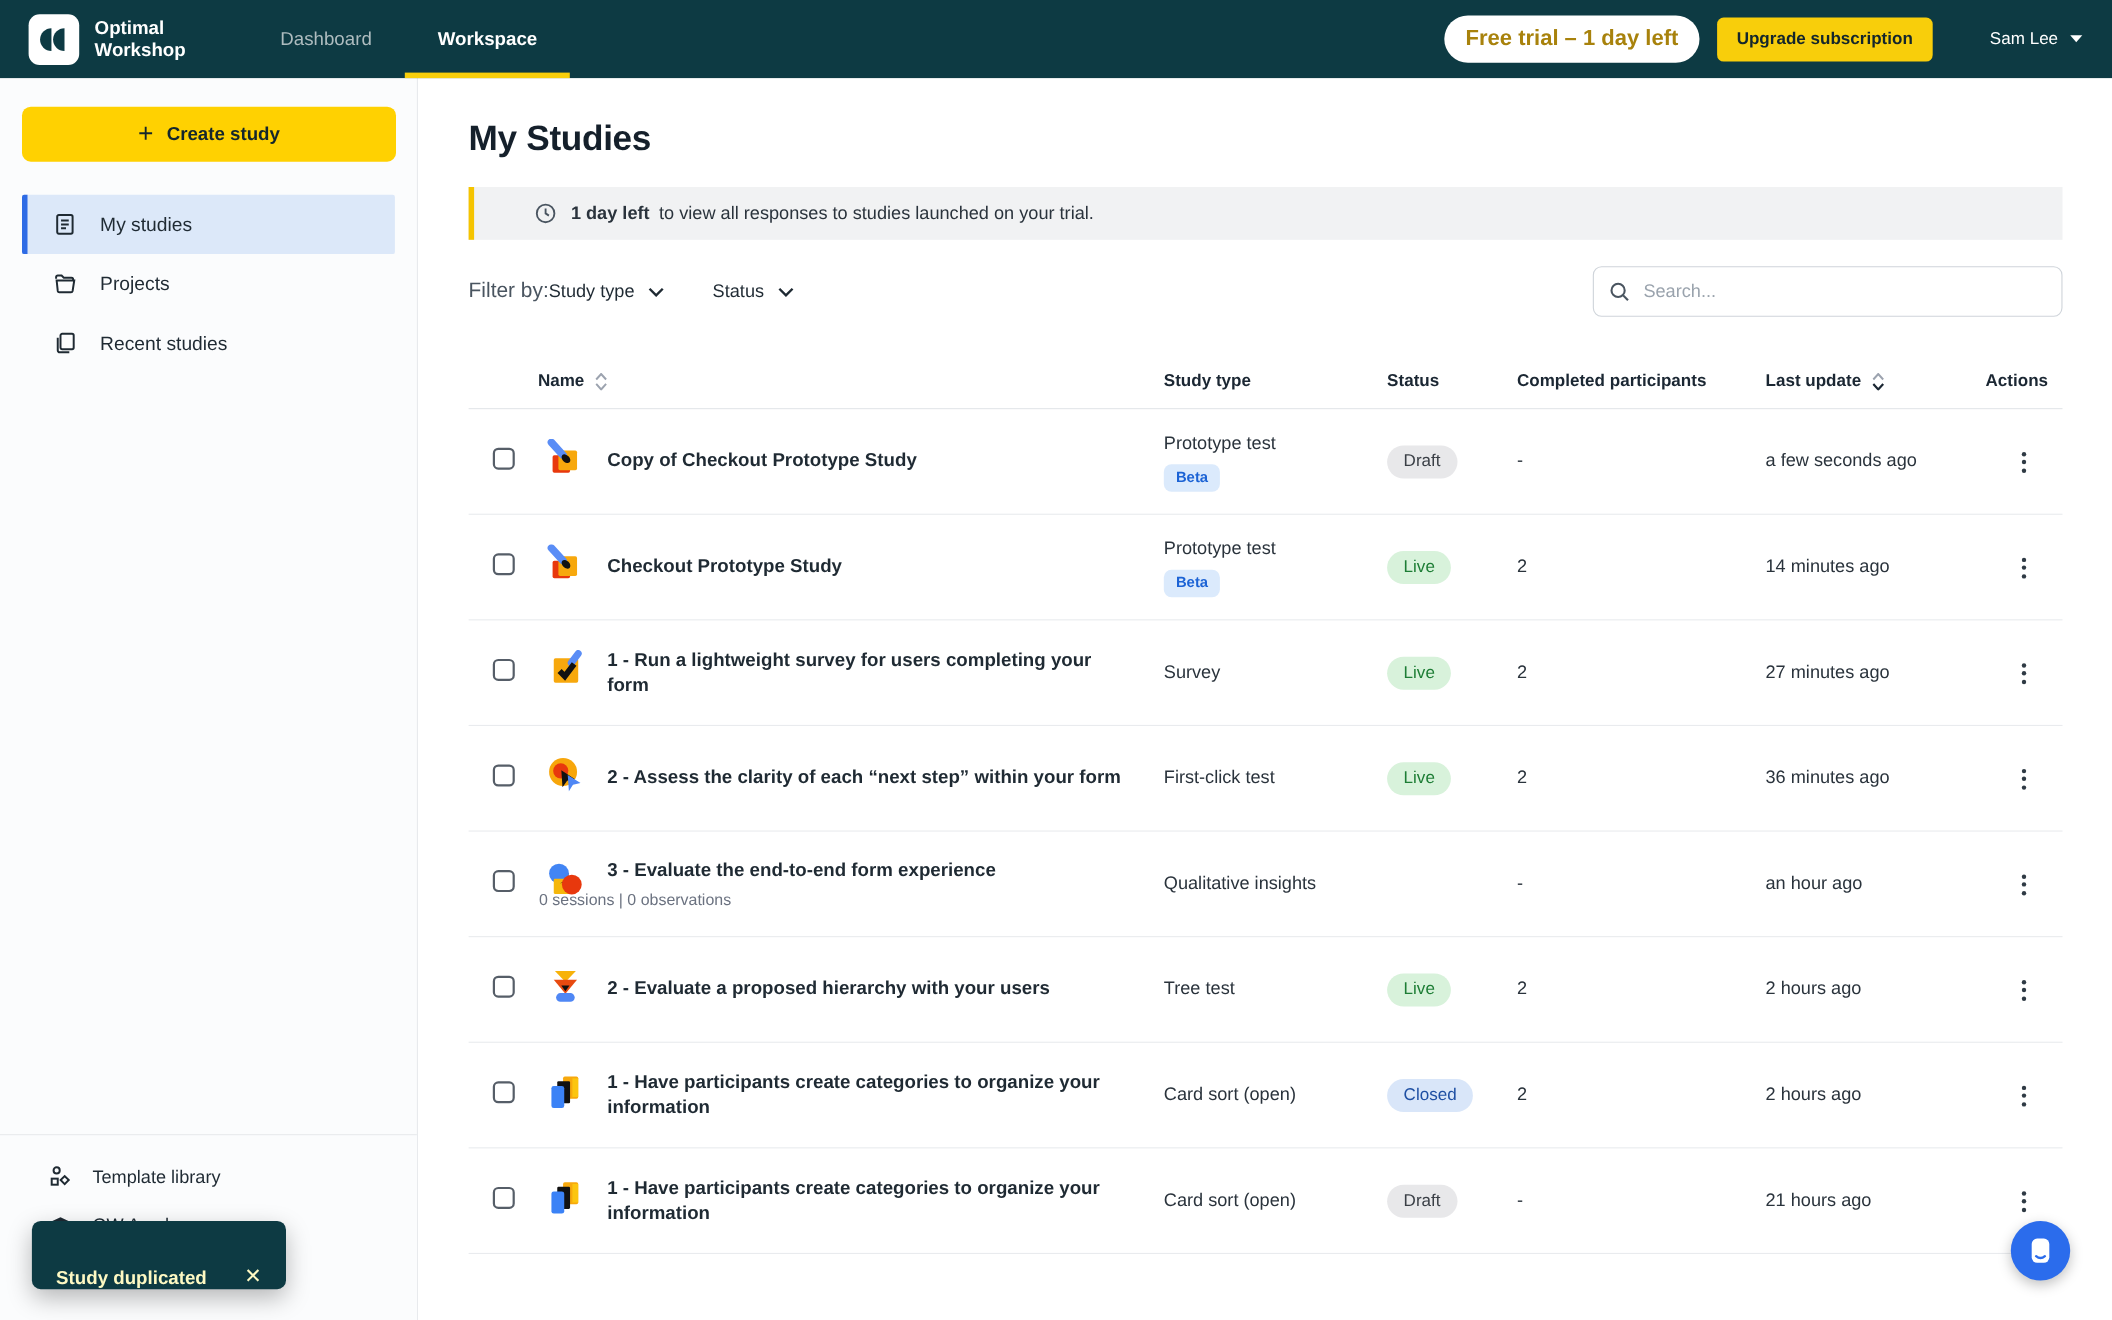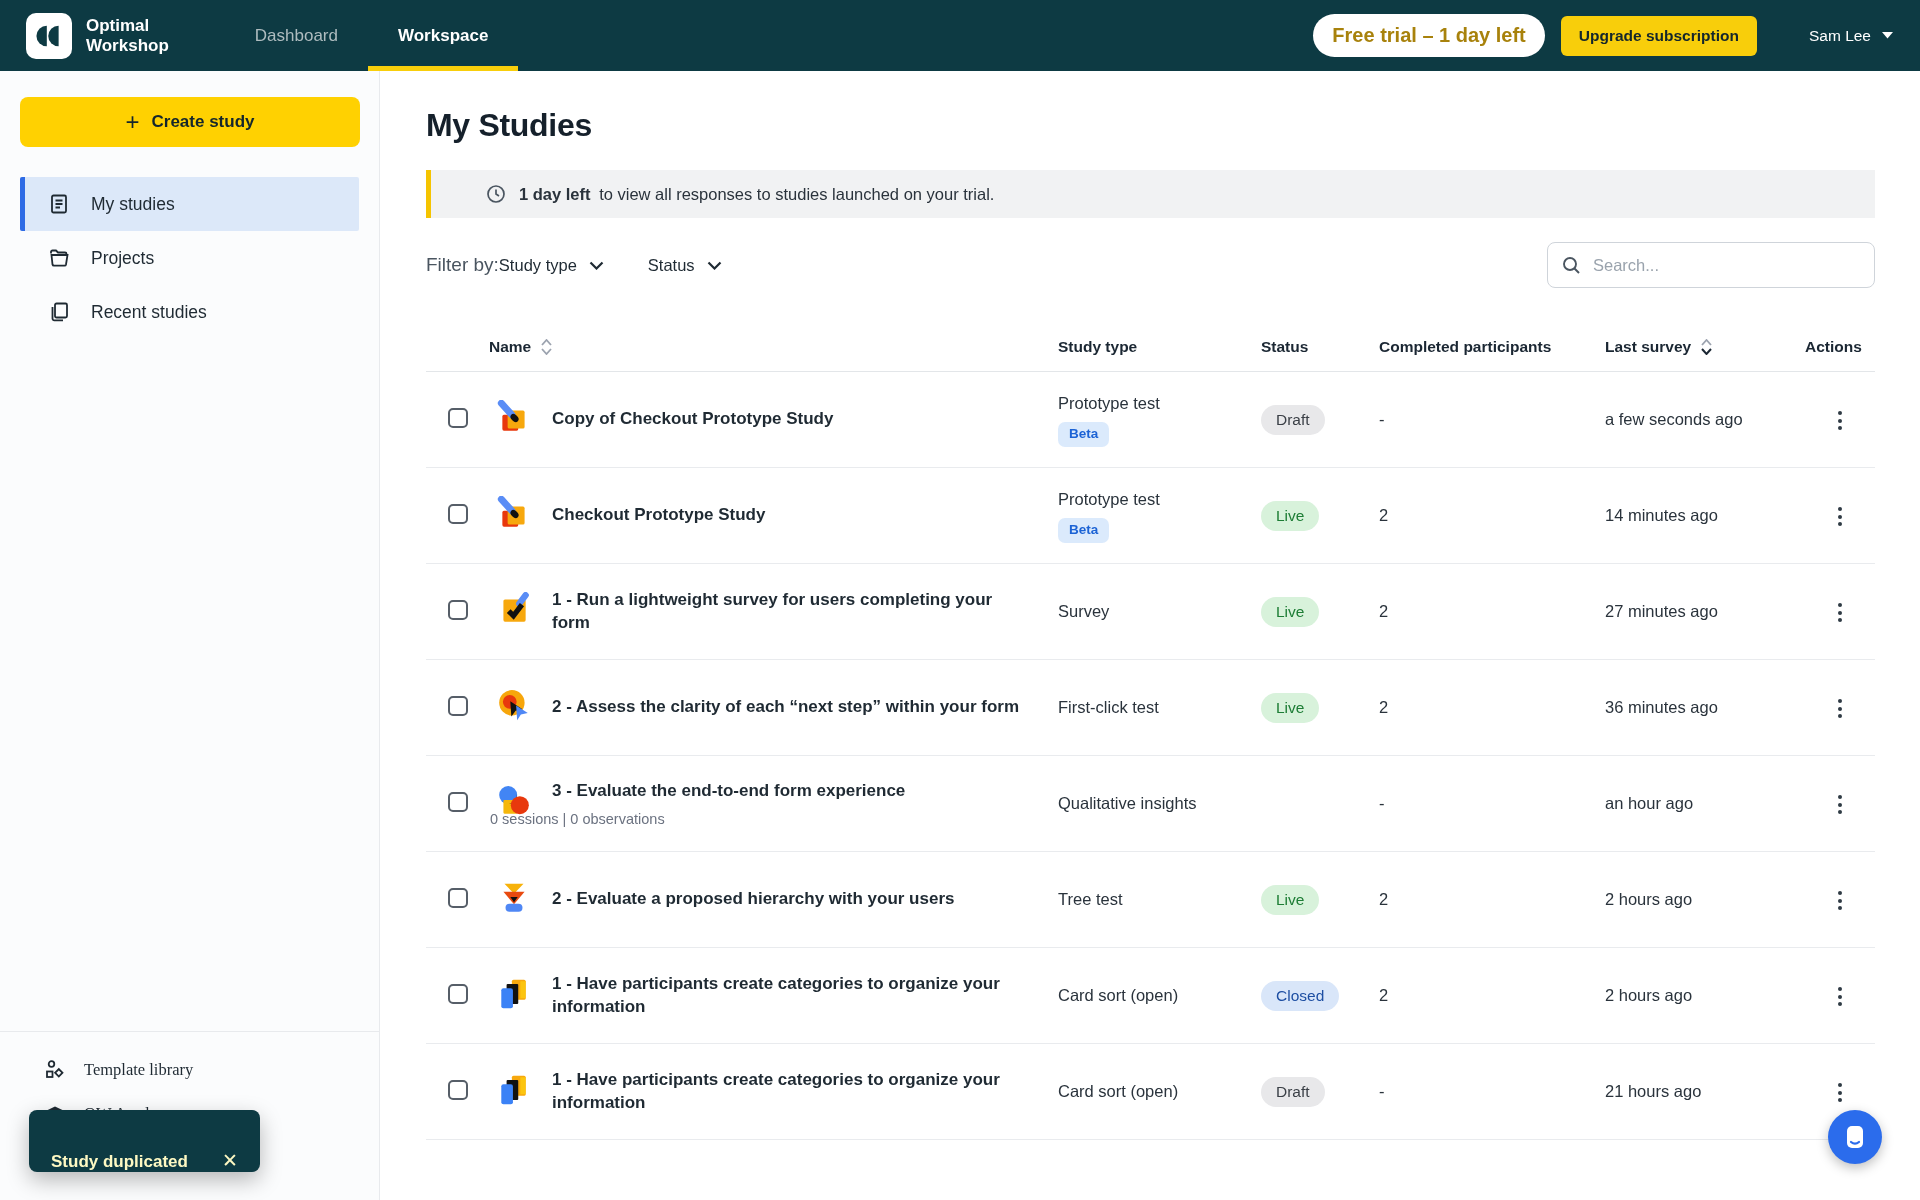--- a/index.html
+++ b/index.html
@@ -37,37 +37,37 @@
   .side-item { margin:0 20px; height:54px; display:flex; align-items:center;
     padding-left:27px; gap:20px; font-size:17.5px; cursor:pointer; position:relative;
     border-radius:2px; }
   .side-item.active { background:var(--active-item-bg,#dce8f9); }
   .side-item.active::before { content:""; position:absolute; left:0; top:0; bottom:0;
     width:5px; background:var(--active-item-bar,#2e6be5); border-radius:2px 0 0 2px; }
   .side-icon { width:24px; height:24px; display:flex; align-items:center; justify-content:center; }
   .side-footer { position:absolute; left:0; right:0; bottom:0; padding:16px 0 20px 0;
     border-top:1px solid #e8eaed; background:#fbfcfd; }
   .foot-item { height:44px; display:flex; align-items:center; padding-left:44px; gap:18px;
-    font-size:16.5px; cursor:pointer;font-family:Liberation Serif, serif; }
+    font-size:16.5px; cursor:pointer; }
   .foot-icon { width:22px; height:22px; display:flex; align-items:center; justify-content:center; }
 
   
   .main { position:absolute; top:71px; left:380px; right:0; bottom:0; background:#fff;
     padding:0 45px 0 46px; overflow:hidden; }
   .page-title { margin-top:36px; font-size:32px; font-weight:bold; color:#15202b;
     letter-spacing:-0.3px; }
   .notice { margin-top:26px; background:#f1f2f3; border-left:5px solid #f5c400;
     height:48px; display:flex; align-items:center; gap:13px; padding-left:55px;
     font-size:16.5px; color:#2a333c; }
   .notice b { margin-right:4px; }
   .filter-row { margin-top:24px; height:46px; display:flex; align-items:center; position:relative; }
   .filter-label { color:#4a5560; font-size:19px; }
   .filter-btn { display:flex; align-items:center; gap:12px; font-size:16.5px; color:#1f2a33;
     background:none; border:none; cursor:pointer; margin-right:44px; font-family:inherit; }
-  .search-box { position:absolute; right:0; top:0; width:328px; height:46px;
+  .search-box { position:absolute; right:0; top:0; width:427px; height:46px;
     border:1px solid #cfd4da; border-radius:8px; display:flex; align-items:center;
     padding:0 14px; gap:12px; background:#fff; }
   .search-box input { border:none; outline:none; font-size:16.5px; color:#1f2a33; flex:1;
     font-family:inherit; background:transparent; }
   .search-box input::placeholder { color:#9aa3ad; }
 
   
   .table { margin-top:34px; }
   .grid-cols { display:grid; padding-left:22px;
     grid-template-columns:48px 56px 1fr 203px 118px 226px 200px 70px; align-items:center; }
@@ -255,21 +255,21 @@
             </svg>
           <svg width="11" height="7" viewBox="0 0 11 7">
               <path d="M1 1 L5.5 6 L10 1" fill="none" stroke="#9ca3af" stroke-width="1.8"></path>
             </svg>
         </span>
       </div>
       <div>Study type</div>
       <div>Status</div>
       <div>Completed participants</div>
       <div class="th-update">
-        <span>Last survey</span>
+        <span>Last update</span>
         <span class="sort-icn">
           <svg width="11" height="7" viewBox="0 0 11 7">
               <path d="M1 6 L5.5 1 L10 6" fill="none" stroke="#9ca3af" stroke-width="1.8"></path>
             </svg>
           <svg width="11" height="7" viewBox="0 0 11 7">
               <path d="M1 1 L5.5 6 L10 1" fill="none" stroke="#1b2733" stroke-width="2"></path>
             </svg>
         </span>
       </div>
       <div class="th-actions">Actions</div>

